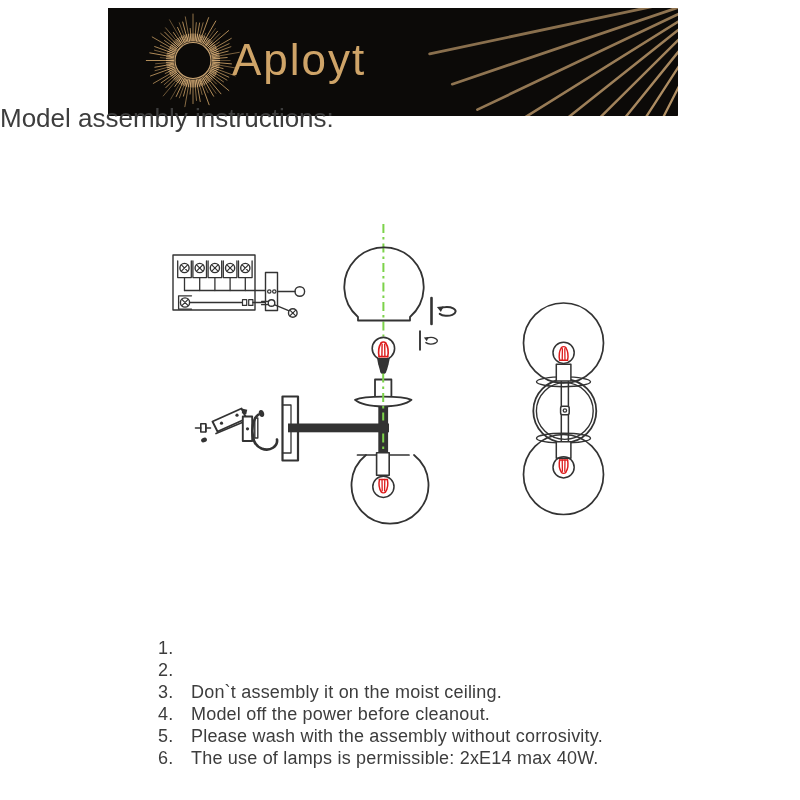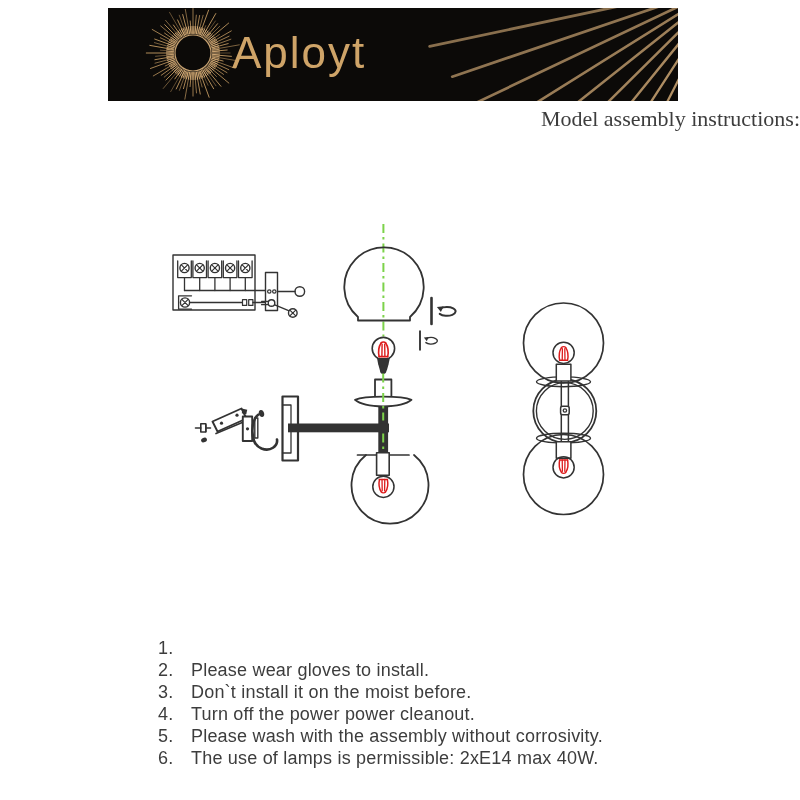--- a/index.html
+++ b/index.html
@@ -1,28 +1,28 @@
 <!DOCTYPE html>
 <html style="--page-bg: #ffffff; --banner-bg: #0c0a08; --gold: #cfa468; --gold-light: #dcb27c; --text: #3d3d3d; --diagram-line: #333333; --green: #7cd24a; --red: #dd1c1c;"><head>
 <meta charset="utf-8">
 <style>
   html,body{margin:0;padding:0;background:#fff;}
   .page{position:relative;width:800px;height:800px;overflow:hidden;
         background:var(--page-bg,#fff);font-family:"Liberation Sans",sans-serif;}
 
   
-  .banner{position:absolute;left:108px;top:8px;width:570px;height:93px;
+  .banner{position:absolute;left:108px;top:8px;width:570px;height:108px;
           background:var(--banner-bg,#0c0a08);overflow:hidden;}
   .banner svg{position:absolute;left:0;top:0;width:100%;height:100%;}
   .brand{position:absolute;left:124px;top:50%;transform:translateY(-55%);
          font-size:44px;font-weight:300;letter-spacing:2px;color:var(--gold,#cfa468);}
 
   
-  .title-block{position:absolute;left:0;top:108px;width:100%;text-align:right;
-               font-size:22px;line-height:21.5px;color:var(--text,#3d3d3d);font-family:Liberation Serif, serif;}
+  .title-block{position:absolute;left:0;top:108px;width:100%;text-align:left;
+               font-size:26px;line-height:21.5px;color:var(--text,#3d3d3d);}
 
   
   .diagram{position:absolute;left:0;top:0;width:800px;height:800px;}
   .diagram .ln{fill:none;stroke:var(--diagram-line,#333);stroke-linecap:round;stroke-linejoin:round;}
   .diagram .lnw{fill:#fff;stroke:var(--diagram-line,#333);stroke-linejoin:round;}
   .diagram .solid{fill:var(--diagram-line,#333);stroke:none;}
   .diagram .red{fill:none;stroke:var(--red,#dd1c1c);stroke-linecap:round;}
   .diagram .grn{fill:none;stroke:var(--green,#7cd24a);stroke-width:2;stroke-dasharray:9 4 2.5 4;}
 
   
@@ -365,29 +365,28 @@
       </g>
     </g>
   </svg>
 
   <ol class="instructions">
     <li>
         <span class="num">1.</span>
       </li>
     <li>
         <span class="num">2.</span>
-        <span class="txt">Please wear gloves to install.</span>
       </li>
     <li>
         <span class="num">3.</span>
-        <span class="txt">Don`t install it on the moist before.</span>
+        <span class="txt">Don`t assembly it on the moist ceiling.</span>
       </li>
     <li>
         <span class="num">4.</span>
-        <span class="txt">Turn off the power power cleanout.</span>
+        <span class="txt">Model off the power before cleanout.</span>
       </li>
     <li>
         <span class="num">5.</span>
         <span class="txt">Please wash with the assembly without corrosivity.</span>
       </li>
     <li>
         <span class="num">6.</span>
         <span class="txt">The use of lamps is permissible: 2xE14 max 40W.</span>
       </li>
   </ol>

